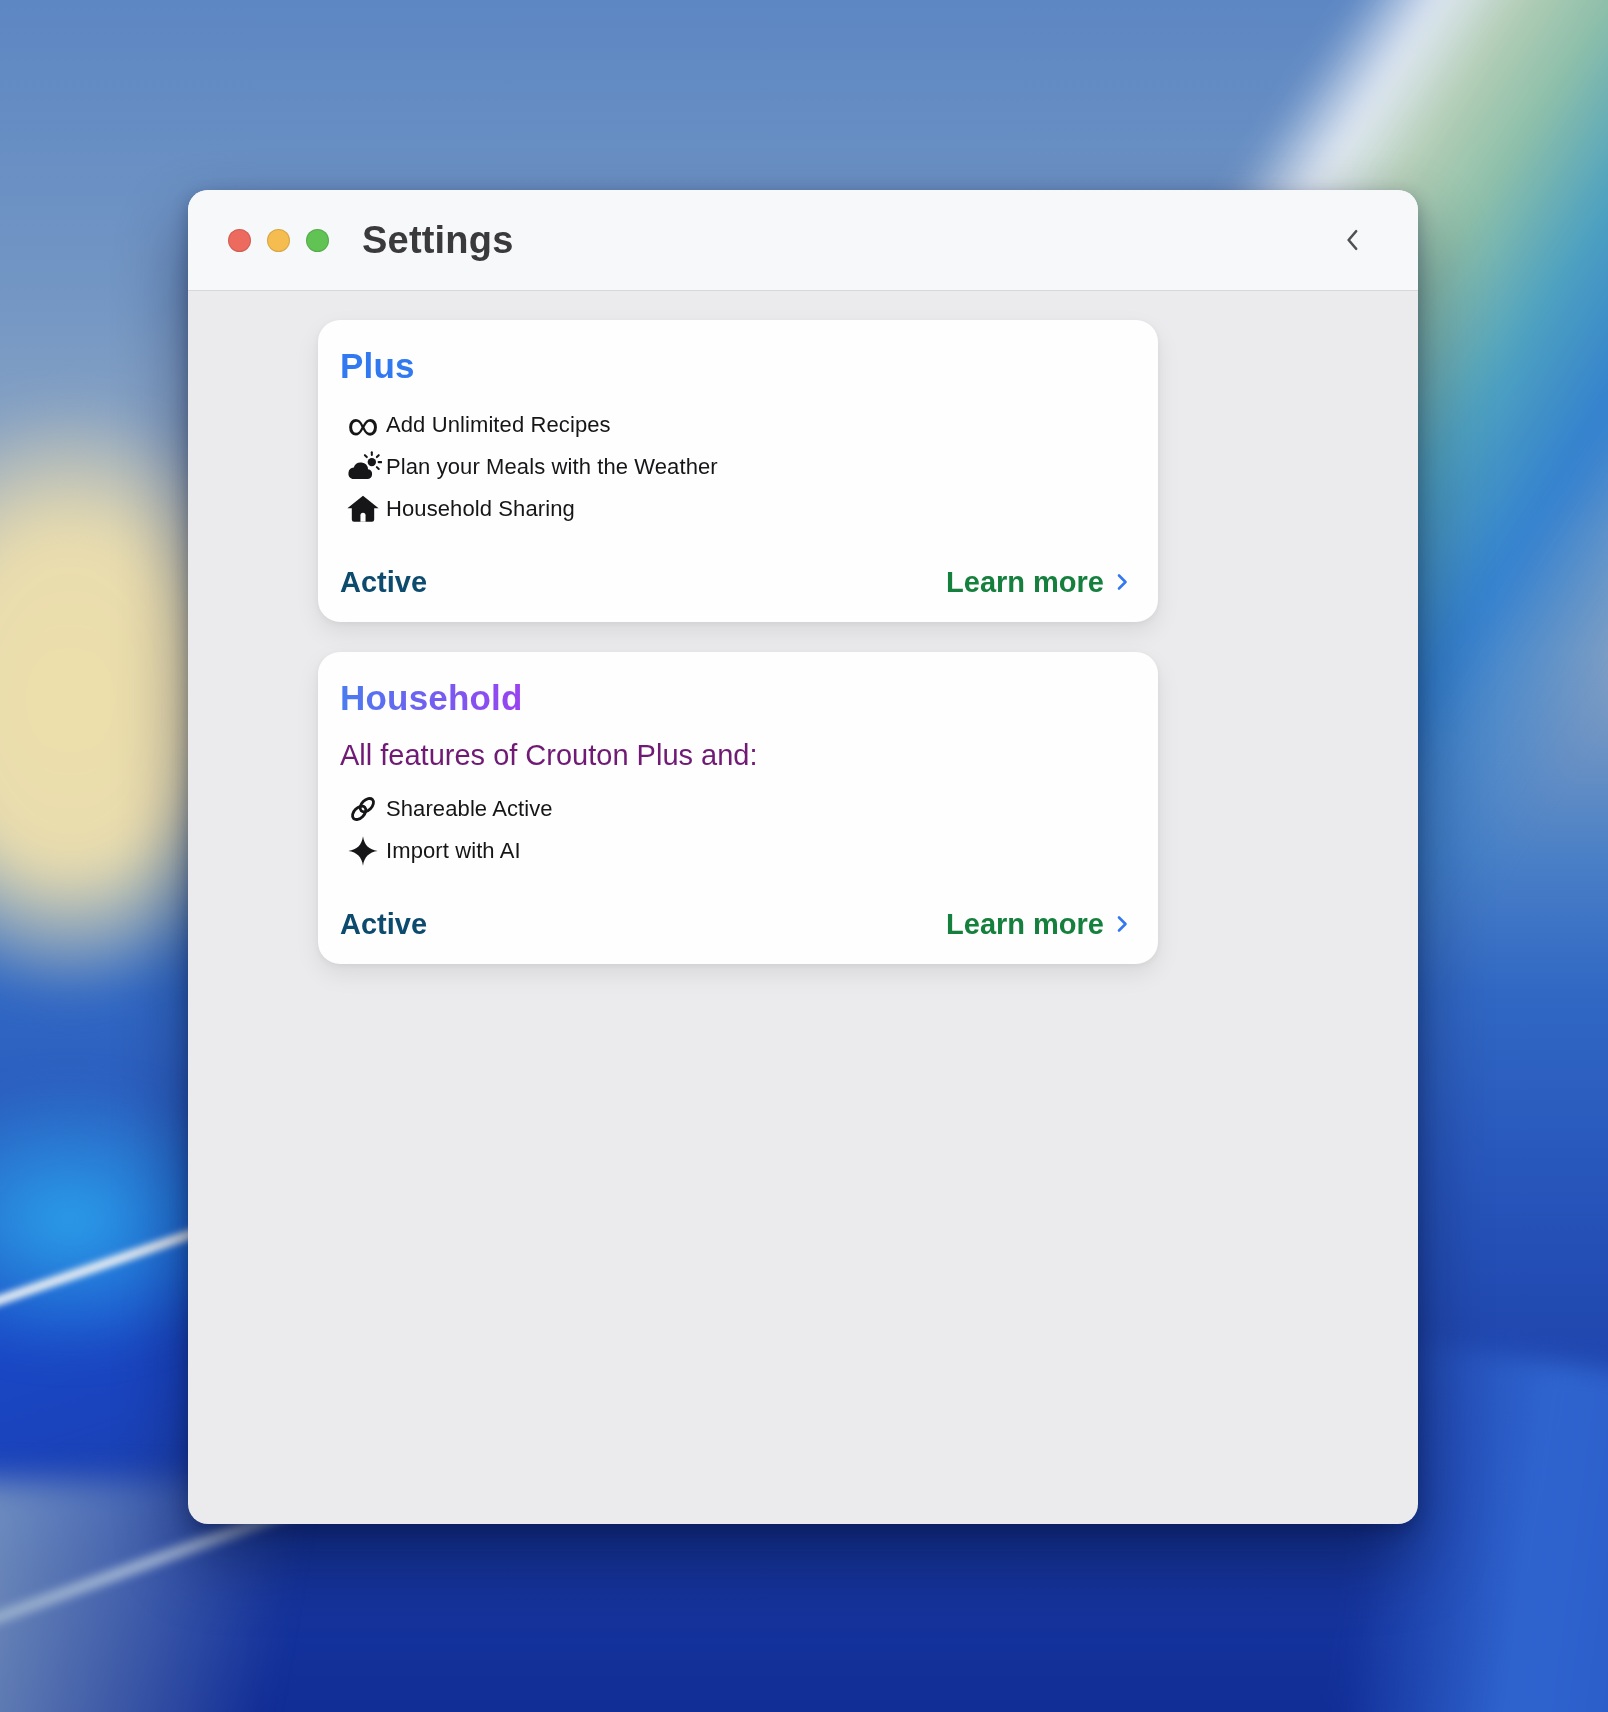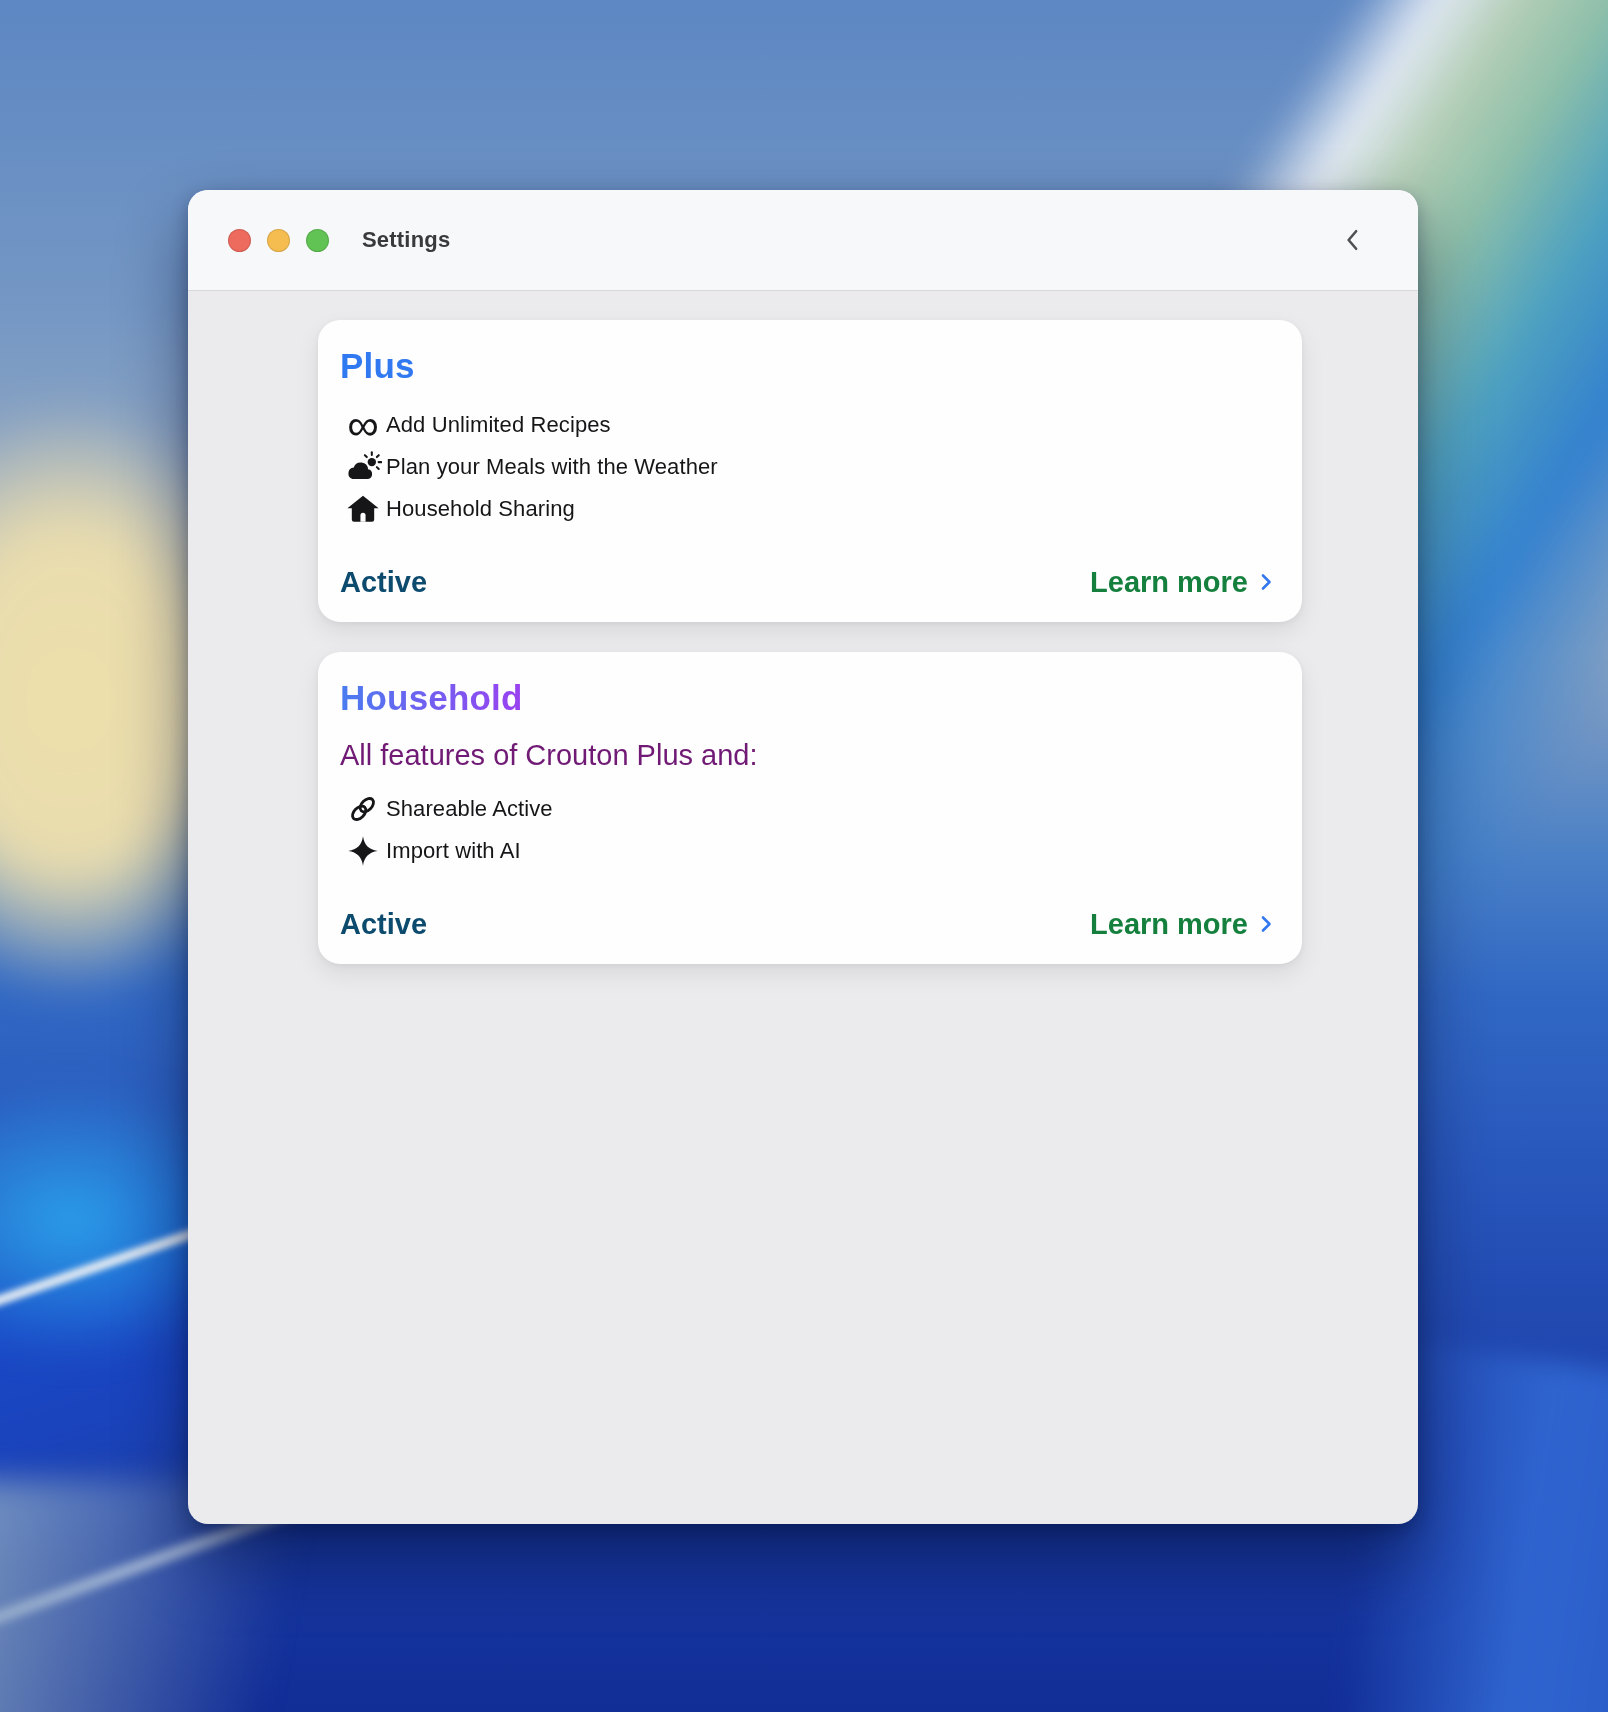--- a/index.html
+++ b/index.html
@@ -45,27 +45,27 @@
     border-radius:20px;background:#ebebed;overflow:hidden;
     box-shadow:0 36px 70px rgba(0,10,45,.48), 0 6px 18px rgba(0,10,45,.30);}
   #titlebar{position:relative;height:100px;background:#f7f8fa;
     border-bottom:1px solid #d8d8da;display:flex;align-items:center;}
   .lights{display:flex;gap:16px;margin-left:40px;}
   .light{width:23px;height:23px;border-radius:50%;border:1px solid rgba(0,0,0,.12);
     padding:0;cursor:default;}
   .light.red{background:#ed6a5e;}
   .light.yellow{background:#f5bd4f;}
   .light.green{background:#61c354;}
-  .win-title{margin-left:33px;font-size:22px;font-weight:700;color:#3a3a3d;letter-spacing:.2px;}
+  .win-title{margin-left:33px;font-size:38px;font-weight:700;color:#3a3a3d;letter-spacing:.2px;}
   .back-btn{margin-left:auto;margin-right:44px;background:none;border:none;cursor:pointer;
     display:flex;align-items:center;padding:6px;}
 
   
   #content{position:relative;}
-  .card{margin:0 auto;width:984px;margin-left:130px;background:#fefefe;
+  .card{margin:0 auto;width:840px;margin-left:130px;background:#fefefe;
     border-radius:22px;box-sizing:border-box;padding:24px 24px 22px 22px;
     box-shadow:0 10px 24px rgba(0,0,0,.08), 0 2px 6px rgba(0,0,0,.05);}
   .card.first{margin-top:29px;}
   .card.second{margin-top:30px;}
   .card-title{font-size:35px;font-weight:700;line-height:44px;letter-spacing:.2px;}
   .title-plus{color:#3179f1;}
   .title-gradient{width:-moz-fit-content;width:fit-content;
     background-image:linear-gradient(90deg,#4a7cf0 0%,#9b41f0 100%);
     -webkit-background-clip:text;background-clip:text;color:transparent;}
   .card-sub{font-size:29px;color:#701a75;margin-top:18px;line-height:34px;}

